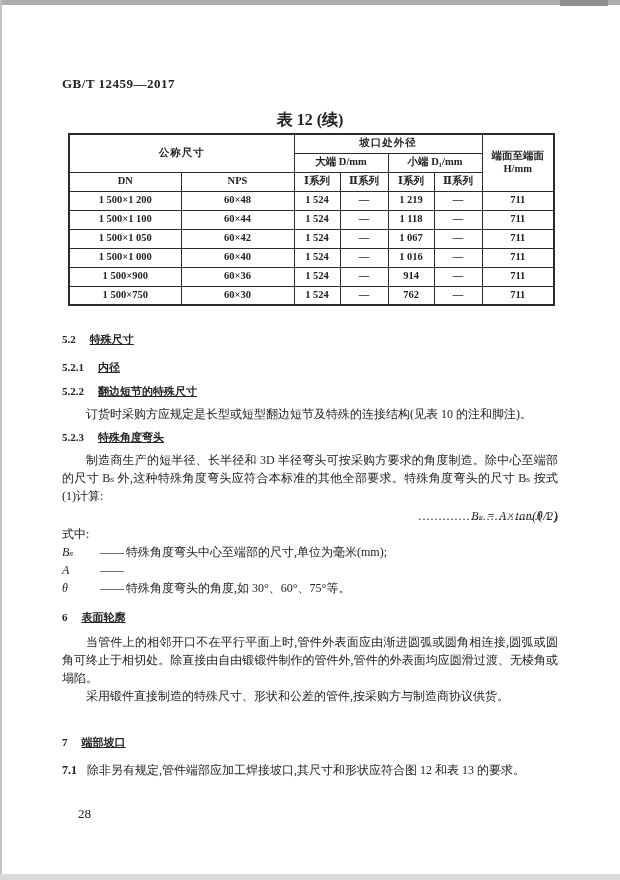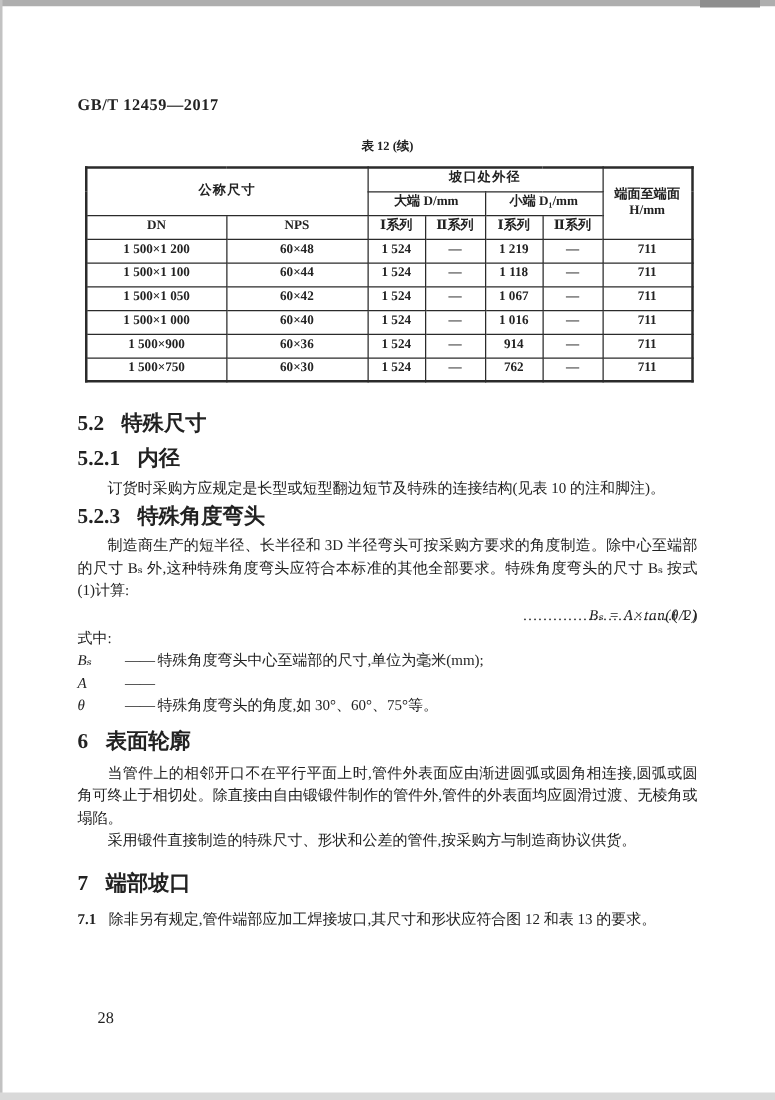--- a/index.html
+++ b/index.html
@@ -16,21 +16,21 @@
   .edge-top-r  { position:absolute; top:0; left:560px; width:48px; height:6px; background:#8e8e8e; }
   .edge-left   { position:absolute; top:0; left:0; width:2px; height:880px; background:#c2c2c2; }
   .edge-bottom { position:absolute; bottom:0; left:0; width:620px; height:6px; background:#d9d9d9; }
 
   .doc-number {
     position:absolute; top:76px; left:62px;
     font-size:13px; font-weight:bold; letter-spacing:0.5px;
   }
   .table-title {
     position:absolute; top:110px; left:0; width:620px;
-    text-align:center; font-size:10px; font-weight:bold;
+    text-align:center; font-size:16px; font-weight:bold;
   }
   table.dim-table {
     position:absolute; top:133px; left:68px; width:485px;
     border-collapse:collapse; table-layout:fixed;
     font-size:10.5px; text-align:center;
     border:2px solid #2b2b2b;
   }
   table.dim-table th, table.dim-table td {
     border:1px solid #2b2b2b; font-weight:bold;
     height:19px; padding:0 2px; line-height:1.2;
@@ -38,28 +38,28 @@
   col.c-dn  { width:112px; } col.c-nps { width:113px; }
   col.c-s1  { width:46px; }  col.c-s2  { width:48px; }
   col.c-s3  { width:46px; }  col.c-s4  { width:48px; }
   col.c-h   { width:72px; }
   .hcell { letter-spacing:1px; }
 
   .content {
     position:absolute; top:330px; left:62px; width:496px;
     font-size:12px; line-height:18px; text-align:justify;
   }
-  .heading { font-weight:bold; font-size:17px; }
+  .heading { font-weight:bold; font-size:11px;text-decoration:underline; }
   .heading .num { display:inline-block; margin-right:14px; }
   .h-52   { margin-top:0; }
   .h-521  { margin-top:10px; }
   .h-522  { margin-top:6px; }
   .h-523  { margin-top:5px; }
   .h-6    { margin-top:11px; }
-  .h-7    { margin-top:17px; }
+  .h-7    { margin-top:28px; }
   p.body  { text-indent:24px; }
   p.m-after-h { margin-top:5px; }
   p.m-sec { margin-top:7px; }
 
   .formula-line { position:relative; height:18px; margin-top:2px; }
   .formula-line .formula {
     position:absolute; left:0; width:100%; text-align:right;
     font-style:italic; letter-spacing:0.5px;
   }
   .formula-line .eq-num { position:absolute; right:0; font-style:normal; }
@@ -180,20 +180,23 @@
 <div class="content">
 
   <div class="heading h-52">
     <span class="num">5.2</span><span>特殊尺寸</span>
   </div>
 
   <div class="heading h-521">
     <span class="num">5.2.1</span><span>内径</span>
   </div>
 
+  <div class="heading h-522">
+    <span class="num">5.2.2</span><span>翻边短节的特殊尺寸</span>
+  </div>
   <p class="body m-after-h">订货时采购方应规定是长型或短型翻边短节及特殊的连接结构(见表 10 的注和脚注)。</p>
 
   <div class="heading h-523">
     <span class="num">5.2.3</span><span>特殊角度弯头</span>
   </div>
   <p class="body m-after-h">制造商生产的短半径、长半径和 3D 半径弯头可按采购方要求的角度制造。除中心至端部的尺寸 Bₛ 外,这种特殊角度弯头应符合本标准的其他全部要求。特殊角度弯头的尺寸 Bₛ 按式(1)计算:</p>
 
   <div class="formula-line">
     <span class="formula">Bₛ = A×tan(θ/2)</span>
     <span class="eq-num">…………………………( 1 )</span>

